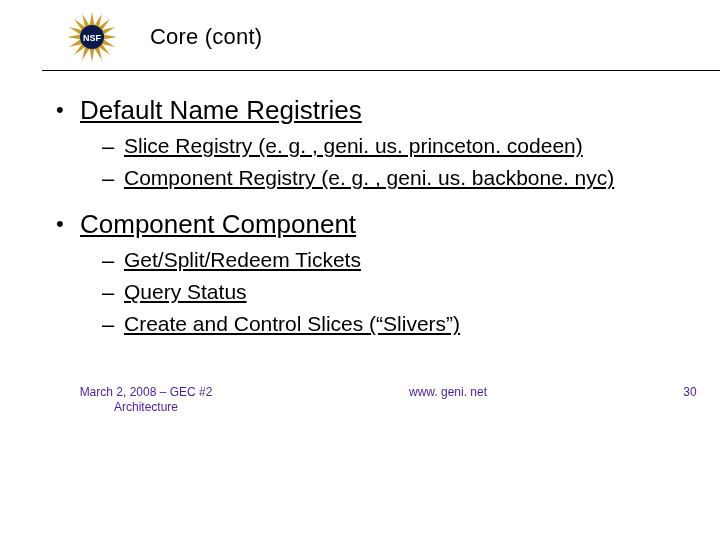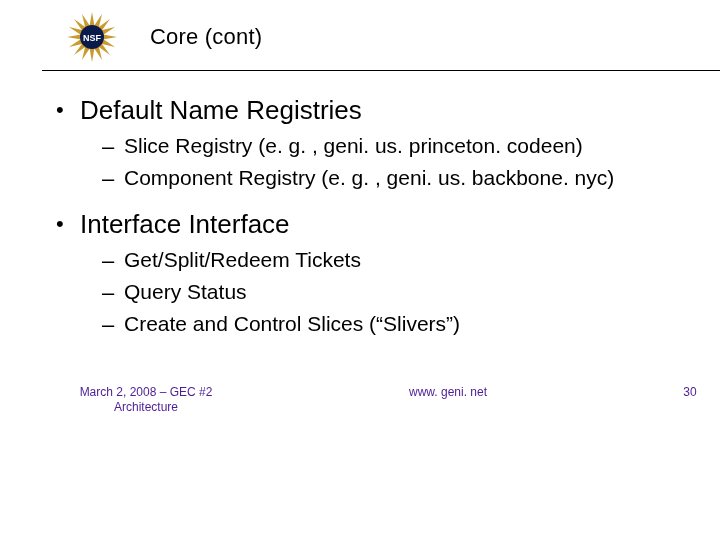--- a/index.html
+++ b/index.html
@@ -48,20 +48,21 @@
   ul.level1 {
     list-style: none;
     margin: 0;
     padding: 0;
   }
   ul.level1 > li {
     font-size: 26px;
     margin-bottom: 10px;
     position: relative;
     padding-left: 24px;
+    text-decoration: underline;
   }
   ul.level1 > li::before {
     content: "•";
     position: absolute;
     left: 0;
     top: 0;
     font-size: 22px;
     line-height: 30px;
   }
   ul.level2 {
@@ -148,21 +149,21 @@
   <div class="body">
     <ul class="level1">
       <li>
         <span>Default Name Registries</span>
         <ul class="level2">
           <li>Slice Registry (e. g. , geni. us. princeton. codeen)</li>
           <li>Component Registry (e. g. , geni. us. backbone. nyc)</li>
         </ul>
       </li>
       <li>
-        <span>Interface Interface</span>
+        <span>Component Component</span>
         <ul class="level2">
           <li>Get/Split/Redeem Tickets</li>
           <li>Query Status</li>
           <li>Create and Control Slices (“Slivers”)</li>
         </ul>
       </li>
     </ul>
   </div>
 
   <div class="footer">

